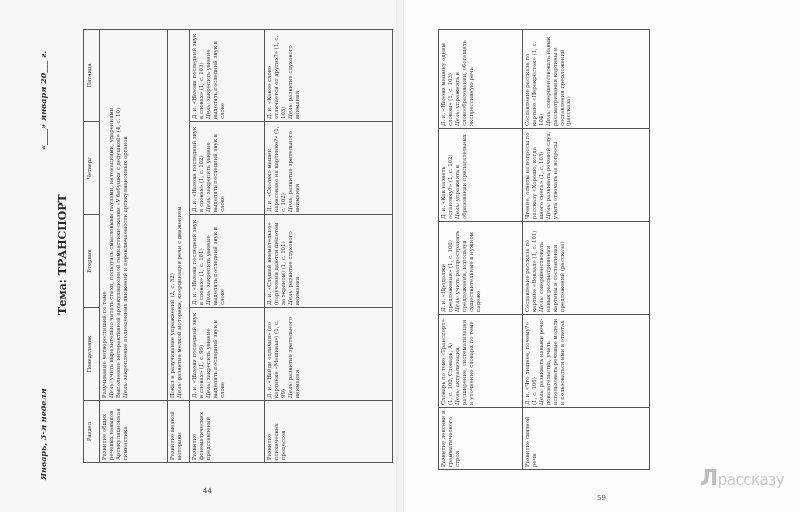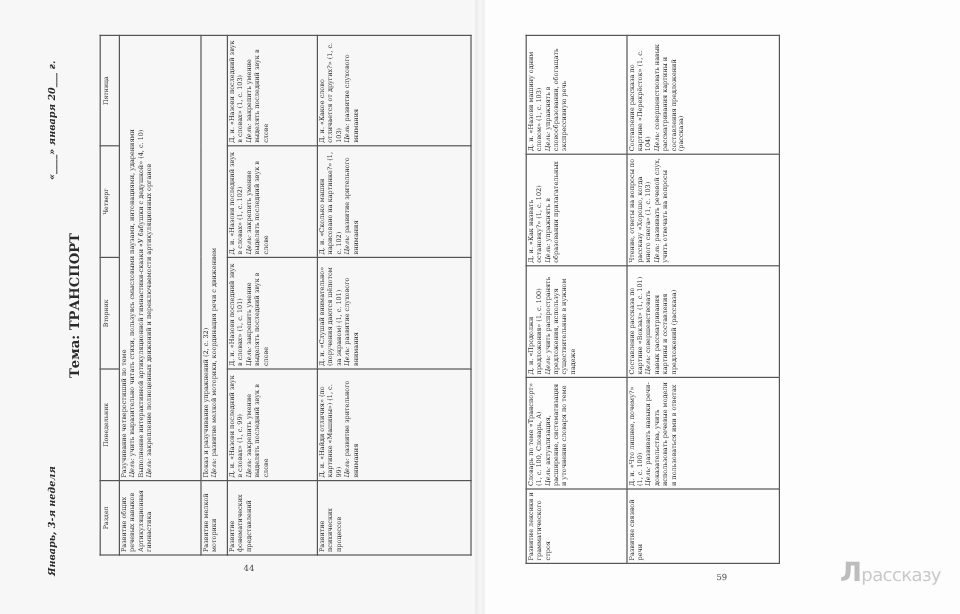--- a/index.html
+++ b/index.html
@@ -11,21 +11,21 @@
   .gutter { position:absolute; left:396px; top:0; width:8px; height:512px;
             background:linear-gradient(90deg,#e9e9e9,#f6f6f6 50%,#eeeeee); }
   
   .rot { position:absolute; transform-origin:0 0; transform:rotate(-90deg); }
   .hdr-italic { position:absolute; font-style:italic; font-weight:bold; font-size:8px; white-space:nowrap; }
   .title { position:absolute; font-weight:bold; font-size:11px; white-space:nowrap; }
   table.plan { border-collapse:collapse; table-layout:fixed; font-size:5.4px; line-height:1.28; }
   table.plan td, table.plan th { border:0.8px solid #555; vertical-align:top; padding:1px 2px; overflow:hidden; }
   table.plan th { font-weight:normal; font-size:5.2px; text-align:center; padding:2px; }
   .goal { font-style:italic; }
-  .pnum { position:absolute; font-size:7px; color:#444; }
+  .pnum { position:absolute; font-size:7px; color:#444;margin-top:17px; }
   .logo { position:absolute; left:700px; top:465px; font-family:"DejaVu Sans","Liberation Sans",sans-serif;
           font-size:15px; color:#c9c9c9; letter-spacing:-0.5px; }
   .logo .A { font-size:22px; font-weight:bold; color:#bdbdbd; }
   .blk { display:block; }
 </style>
 </head>
 <body>
 
 <div class="page left"></div>
 <div class="page right"></div>

